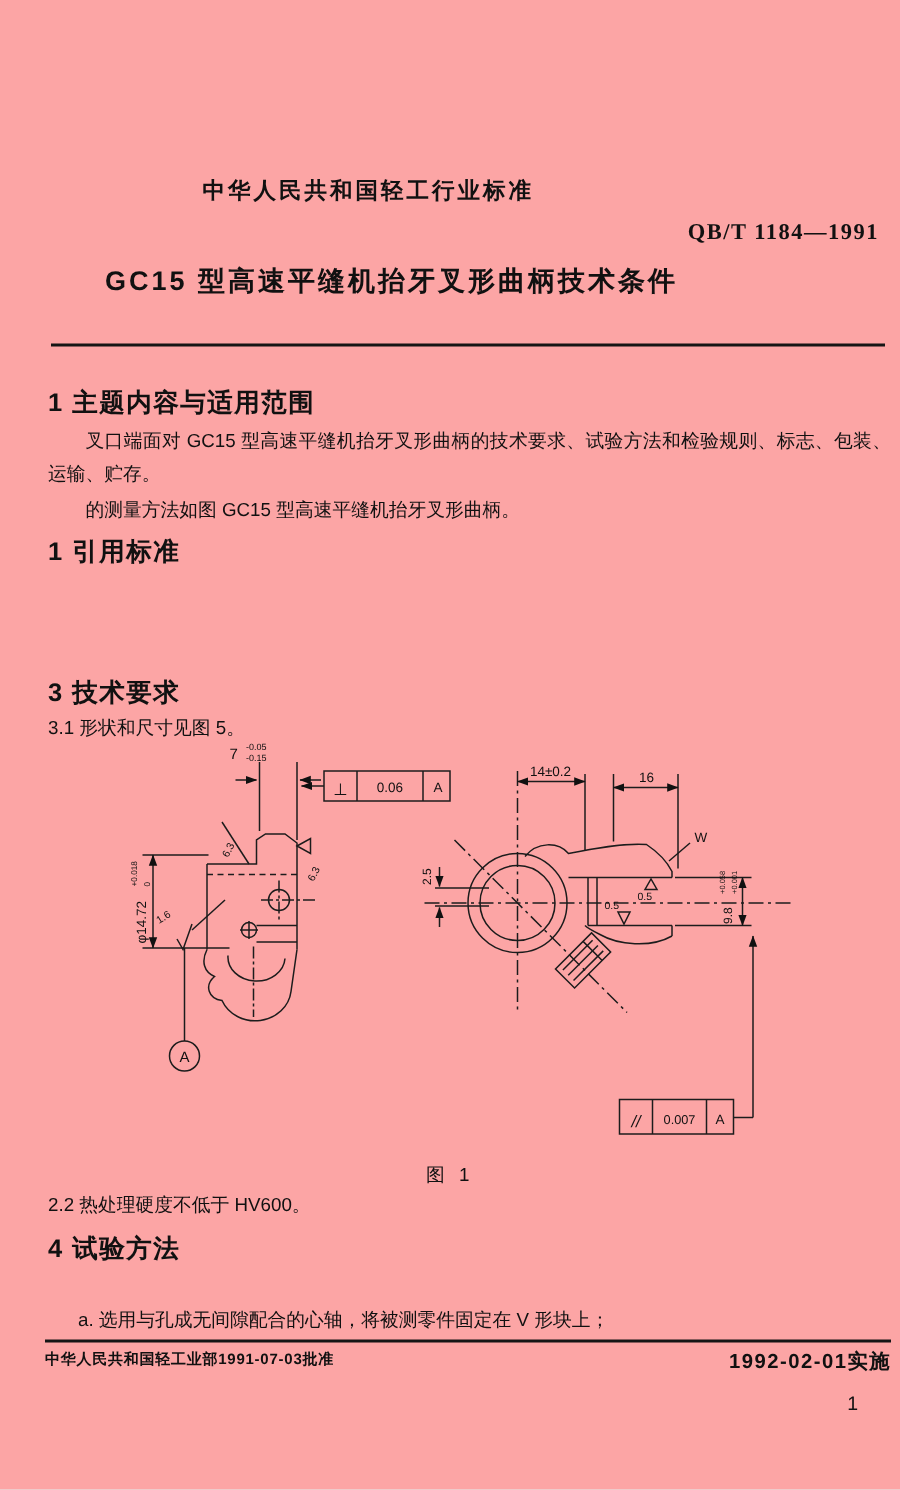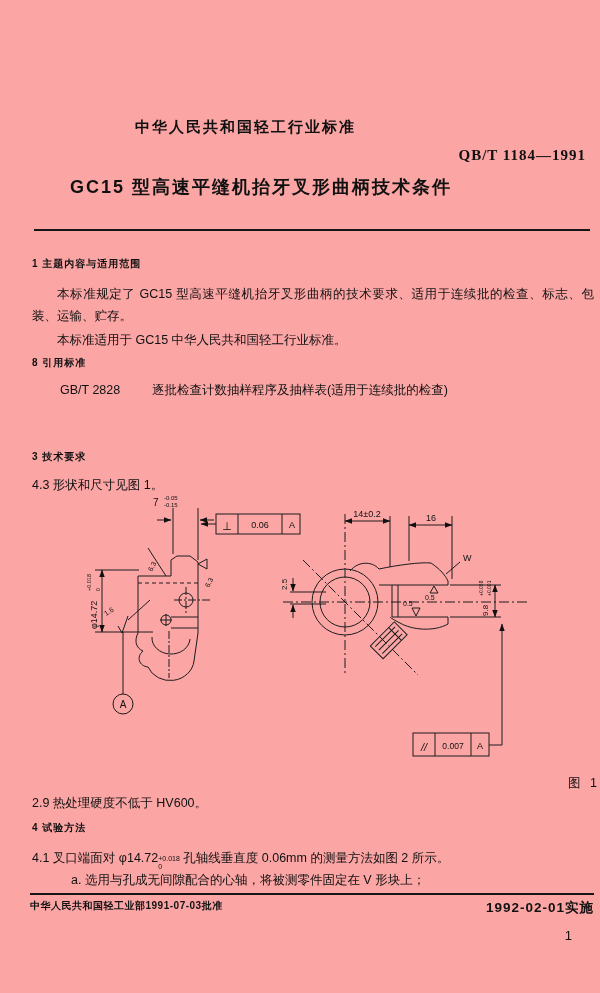--- a/index.html
+++ b/index.html
@@ -9,53 +9,50 @@
     overflow:hidden;
     padding-left:24px;
   }
   .abs{position:absolute;}
   .b{font-weight:bold;}
   .hdr-label{top:118px;left:135px;font-size:15px;letter-spacing:2px;}
   .std-no{top:147px;right:38px;font-size:15px;letter-spacing:1px;font-family:"Liberation Serif","DejaVu Serif",serif;text-align:right;}
   .doc-title{top:175px;left:70px;font-size:18px;letter-spacing:2px;}
   .rule{left:34px;right:34px;height:2px;background:#151515;}
   .rule2{left:30px;right:30px;height:2px;background:#151515;}
-  .h2{font-size:10px;left:32px;letter-spacing:1px;}
+  .h2{font-size:17px;left:32px;letter-spacing:1px;}
   .body-t{font-size:12.5px;line-height:22px;left:32px;right:30px;text-align:justify;}
   .indent{text-indent:2em;}
   .ref-row{left:60px;font-size:12.5px;}
   .ref-code{display:inline-block;width:92px;}
   .tolstack{display:inline-flex;flex-direction:column;font-size:7px;line-height:7.5px;vertical-align:1px;}
-  .caption{top:775px;left:0;width:600px;text-align:right;font-size:12.5px;letter-spacing:3px;}
+  .caption{top:775px;left:0;width:600px;text-align:center;font-size:12.5px;letter-spacing:3px;}
   .footer-l{top:899px;left:30px;font-size:10px;letter-spacing:0.5px;}
   .footer-r{top:899px;right:30px;font-size:13.5px;letter-spacing:1px;}
   .page-no{top:928px;right:52px;font-size:13px;}
   svg text{font-family:"Liberation Sans","DejaVu Sans",sans-serif;fill:#111;}
 </style>
 </head>
 <body>
 
 <div id="page">
 
   <div class="abs b hdr-label">中华人民共和国轻工行业标准</div>
   <div class="abs b std-no">QB/T 1184—1991</div>
   <div class="abs b doc-title">GC15 型高速平缝机抬牙叉形曲柄技术条件</div>
   <div class="abs rule" style="top:229px"></div>
 
   <div class="abs b h2" style="top:257px">1  主题内容与适用范围</div>
-  <div class="abs body-t indent" style="top:283px">本标准规定了 GC15 型高速平缝机抬牙叉形曲柄的技术要求、适用于连续批的检查、标志、包装、运输、贮存。</div>
-  <div class="abs body-t indent" style="top:329px">本标准适用于 GC15 中华人民共和国轻工行业标准。</div>
+  <div class="abs body-t indent" style="top:283px">叉口端面对 GC15 型高速平缝机抬牙叉形曲柄的技术要求、试验方法和检验规则、标志、包装、运输、贮存。</div>
+  <div class="abs body-t indent" style="top:329px">的测量方法如图 GC15 型高速平缝机抬牙叉形曲柄。</div>
 
-  <div class="abs b h2" style="top:356px">8  引用标准</div>
-  <div class="abs ref-row" style="top:382px">
-    <span class="ref-code">GB/T 2828</span><span>逐批检查计数抽样程序及抽样表(适用于连续批的检查)</span>
-  </div>
+  <div class="abs b h2" style="top:356px">1  引用标准</div>
 
   <div class="abs b h2" style="top:450px">3  技术要求</div>
-  <div class="abs body-t" style="top:474px">4.3  形状和尺寸见图 1。</div>
+  <div class="abs body-t" style="top:474px">3.1  形状和尺寸见图 5。</div>
 
   <svg class="abs" style="top:490px;left:40px" width="520" height="286" viewBox="0 0 520 286">
     <defs>
       <marker id="arr" viewBox="0 0 10 10" refX="9" refY="5" markerWidth="8" markerHeight="8" orient="auto-start-reverse">
         <path d="M0,1.5 L9.5,5 L0,8.5 z" fill="#111"></path>
       </marker>
     </defs>
 
     <g stroke="#1c1c1c" stroke-width="1" fill="none">
 
@@ -175,29 +172,23 @@
     <text x="443" y="106" font-size="5" transform="rotate(-90 443 106)">+0.058</text>
     <text x="451" y="106" font-size="5" transform="rotate(-90 451 106)">+0.001</text>
 
     <text x="384" y="261" font-size="11" text-anchor="middle" font-style="italic">//</text>
     <text x="413" y="259" font-size="8.5" text-anchor="middle">0.007</text>
     <text x="440" y="259" font-size="9" text-anchor="middle">A</text>
   </svg>
 
   <div class="abs caption">图 1</div>
 
-  <div class="abs body-t" style="top:792px">2.9  热处理硬度不低于 HV600。</div>
+  <div class="abs body-t" style="top:792px">2.2  热处理硬度不低于 HV600。</div>
   <div class="abs b h2" style="top:821px">4  试验方法</div>
 
-  <div class="abs body-t" style="top:847px">
-    <span>4.1  叉口端面对 </span><span>φ14.72</span><span class="tolstack">
-        <span>+0.018</span>
-        <span>0</span>
-      </span><span> 孔轴线垂直度 0.06mm 的测量方法如图 2 所示。</span>
-  </div>
-  <div class="abs body-t" style="top:869px;left:71px">a.   选用与孔成无间隙配合的心轴，将被测零件固定在 V 形块上；</div>
+  <div class="abs body-t" style="top:869px;left:52px">a.   选用与孔成无间隙配合的心轴，将被测零件固定在 V 形块上；</div>
 
   <div class="abs rule2" style="top:893px"></div>
   <div class="abs b footer-l">中华人民共和国轻工业部1991-07-03批准</div>
   <div class="abs b footer-r">1992-02-01实施</div>
   <div class="abs page-no">1</div>
 
 </div>
 
 </body></html>

